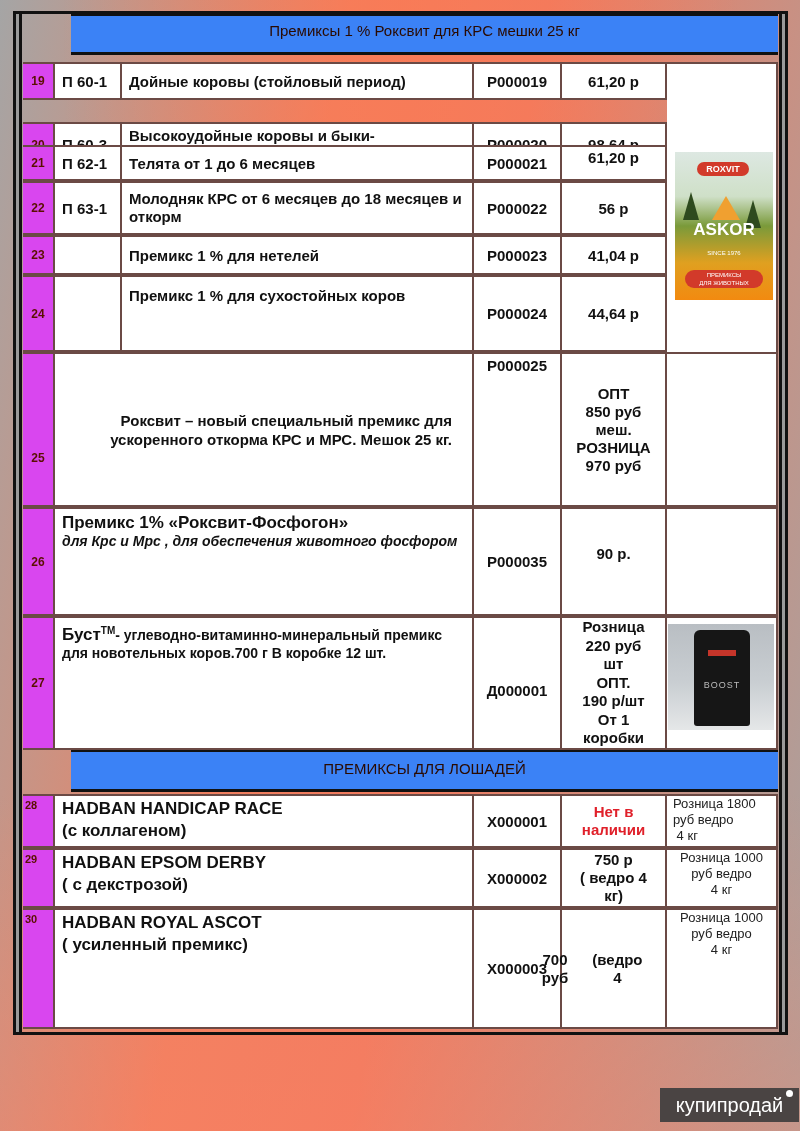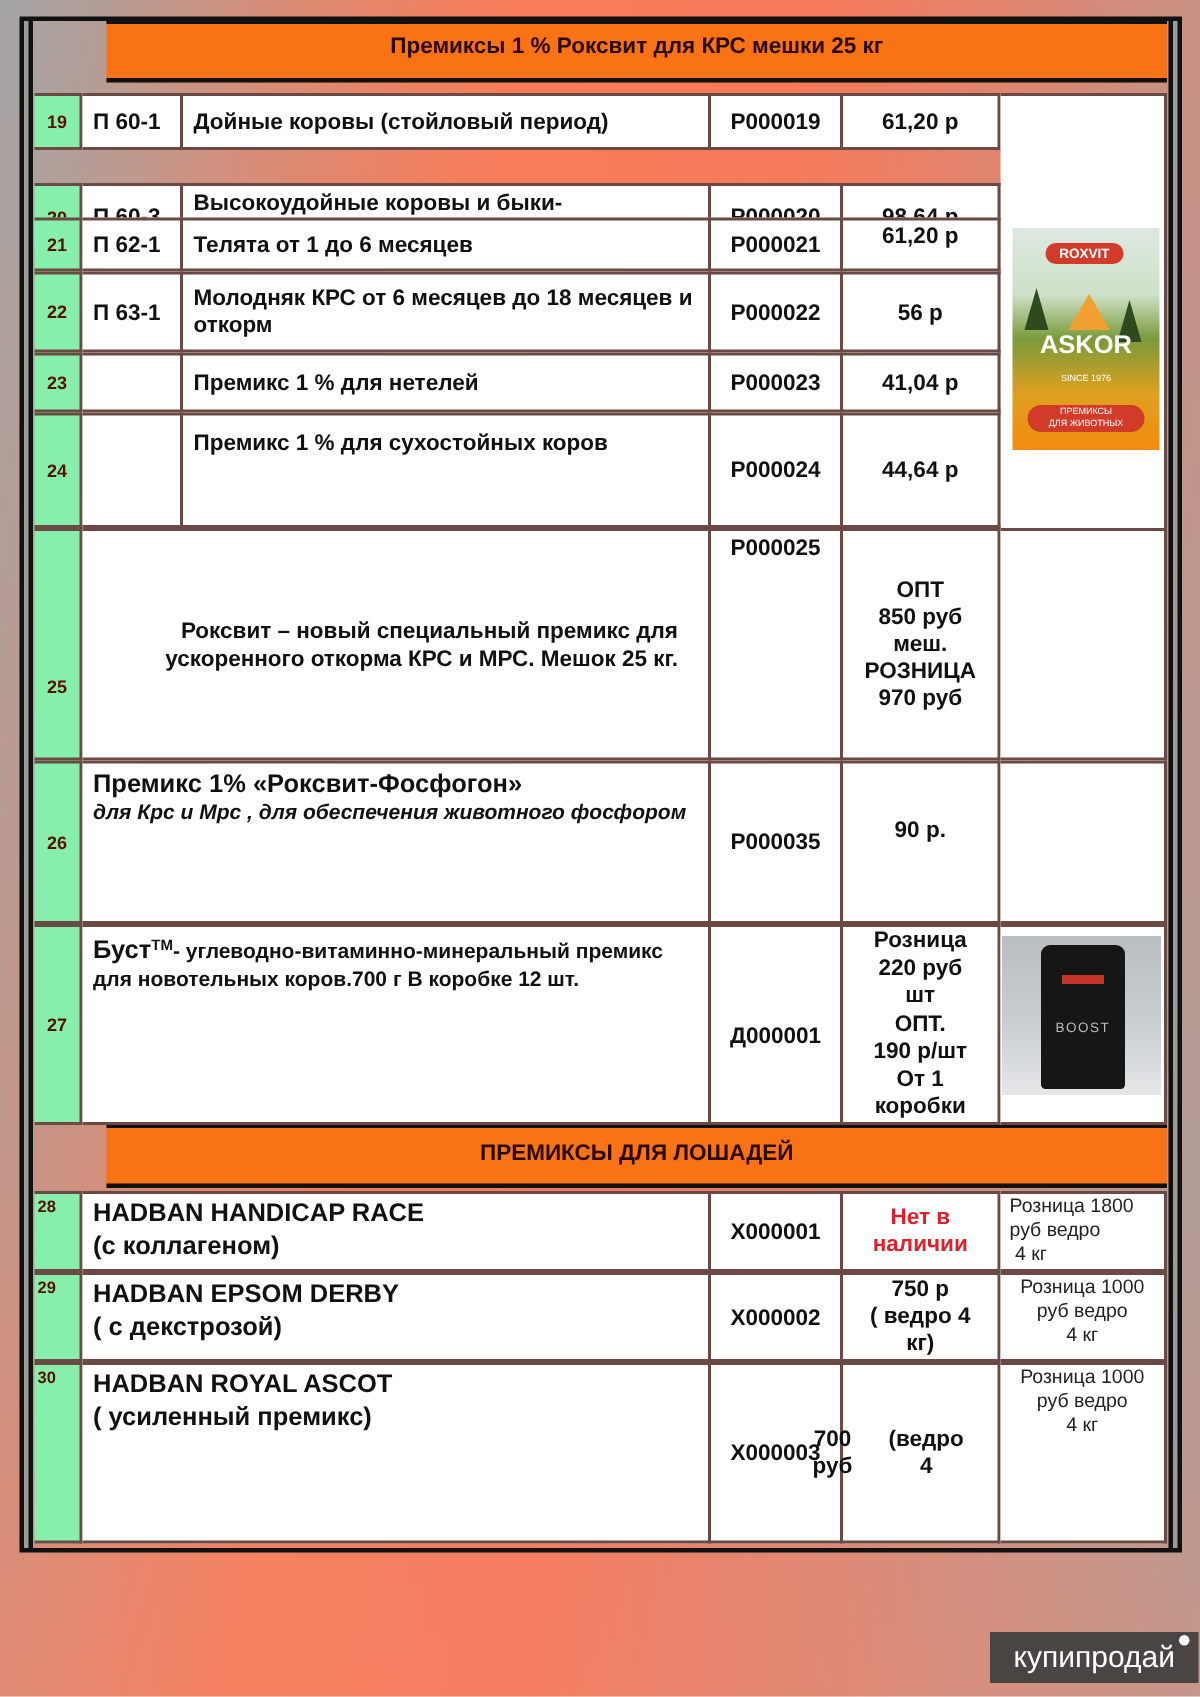--- a/index.html
+++ b/index.html
@@ -13,31 +13,31 @@
                 linear-gradient(180deg, rgba(0,0,0,0) 70%, rgba(255,130,100,0.35) 100%);
   }
   .frame{
     position:absolute;left:13px;top:11px;width:775px;height:1018px;
     border-top:3px solid #111;border-bottom:3px solid #111;
   }
   .frame:before,.frame:after{content:"";position:absolute;top:0;bottom:0;width:9px;
     border-left:3px solid #111;border-right:3px solid #111;box-sizing:border-box;background:#9a9a9a;}
   .frame:before{left:0;}
   .frame:after{right:0;}
-  .band{position:absolute;left:10px;right:10px;background:#f97316;
+  .band{position:absolute;left:10px;right:10px;background:#3b82f6;
     border-top:2px solid #111;border-bottom:3px solid #111;
     display:flex;align-items:center;justify-content:center;
-    font-weight:bold;font-size:15px;color:#2a0a00;margin-left:48px;}
+    font-weight:normal;font-size:15px;color:#2a0a00;margin-left:48px;}
   .band.title{top:0;height:41px;align-items:flex-start;padding-top:6px;box-sizing:border-box;}
   .band.horse{top:736px;height:42px;align-items:flex-start;padding-top:8px;box-sizing:border-box;}
 
   .row{position:absolute;left:10px;right:10px;display:flex;}
   .cell{box-sizing:border-box;border:2px solid #6b4a45;border-left:none;background:#fff;
     font-size:15px;font-weight:bold;color:#111;display:flex;}
-  .cell.num{width:32px;background:#86efac;color:#5a1000;font-size:12px;border-left:none;border-color:#6b4a45;}
+  .cell.num{width:32px;background:#d946ef;color:#5a1000;font-size:12px;border-left:none;border-color:#6b4a45;}
   .cell.code{width:67px;}
   .cell.name{width:352px;}
   .cell.art{width:88px;justify-content:center;}
   .cell.price{width:105px;justify-content:center;text-align:center;}
   .cell.img{width:111px;}
   .c{align-items:center;}
   .t{align-items:flex-start;}
   .pad{padding-left:7px;padding-right:4px;}
   .num.c{justify-content:center;}
   .span-code-name{width:419px;}

